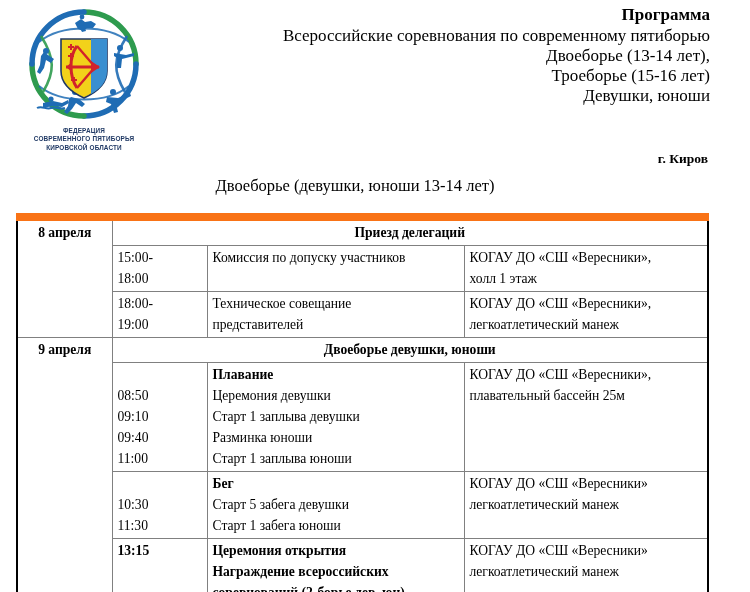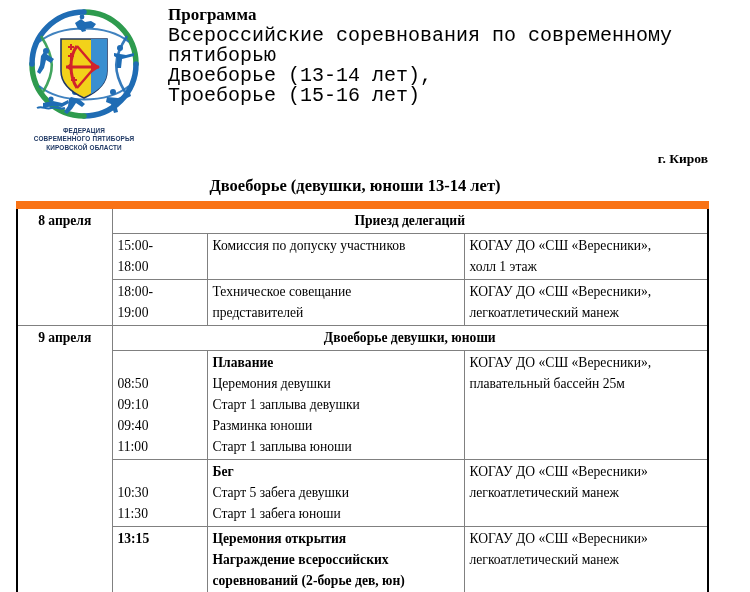--- a/index.html
+++ b/index.html
@@ -38,53 +38,52 @@
     margin-top: 1px;
     font-family: "Liberation Sans", sans-serif;
     font-weight: bold;
     font-size: 6.4px;
     line-height: 8.4px;
     letter-spacing: 0.15px;
     color: #1f3864;
   }
   .title-block {
     flex: 1 1 auto;
-    text-align: left;
+    text-align: right;
     padding-top: 4px;
     padding-right: 40px;
   }
   .doc-title {
     font-size: 17px;
     font-weight: bold;
     line-height: 21px;
     margin-bottom: 1px;
   }
   .doc-sub {
-    font-size: 20px;
+    font-size: 17px;
     line-height: 20px;
-    font-family: Liberation Mono, monospace;
   }
 
   
   .placedate {
     text-align: right;
     font-weight: bold;
     font-size: 13.5px;
     line-height: 17px;
     padding-right: 42px;
     margin-top: -2px;
   }
 
   
   .table-title {
     text-align: center;
     font-size: 16.5px;
-    font-weight: bold;
+    font-weight: normal;
     margin-top: 9px;
-    margin-bottom: 5px;
+    margin-bottom: 17px;
     padding-right: 40px;
   }
 
   
   .schedule-wrap {
     padding-left: 16px;
   }
   table.schedule {
     border-collapse: collapse;
     width: 691px;
@@ -192,20 +191,21 @@
       <div>СОВРЕМЕННОГО ПЯТИБОРЬЯ</div>
       <div>КИРОВСКОЙ ОБЛАСТИ</div>
     </div>
   </div>
 
   <div class="title-block">
     <div class="doc-title">Программа</div>
     <div class="doc-sub">Всероссийские соревнования по современному пятиборью</div>
     <div class="doc-sub">Двоеборье (13-14 лет),</div>
     <div class="doc-sub">Троеборье (15-16 лет)</div>
+    <div class="doc-sub">Девушки, юноши</div>
   </div>
 </div>
 
 <div class="placedate">
   <div>г. Киров</div>
 </div>
 
 <div class="table-title">Двоеборье (девушки, юноши 13-14 лет)</div>
 
 <div class="schedule-wrap">

